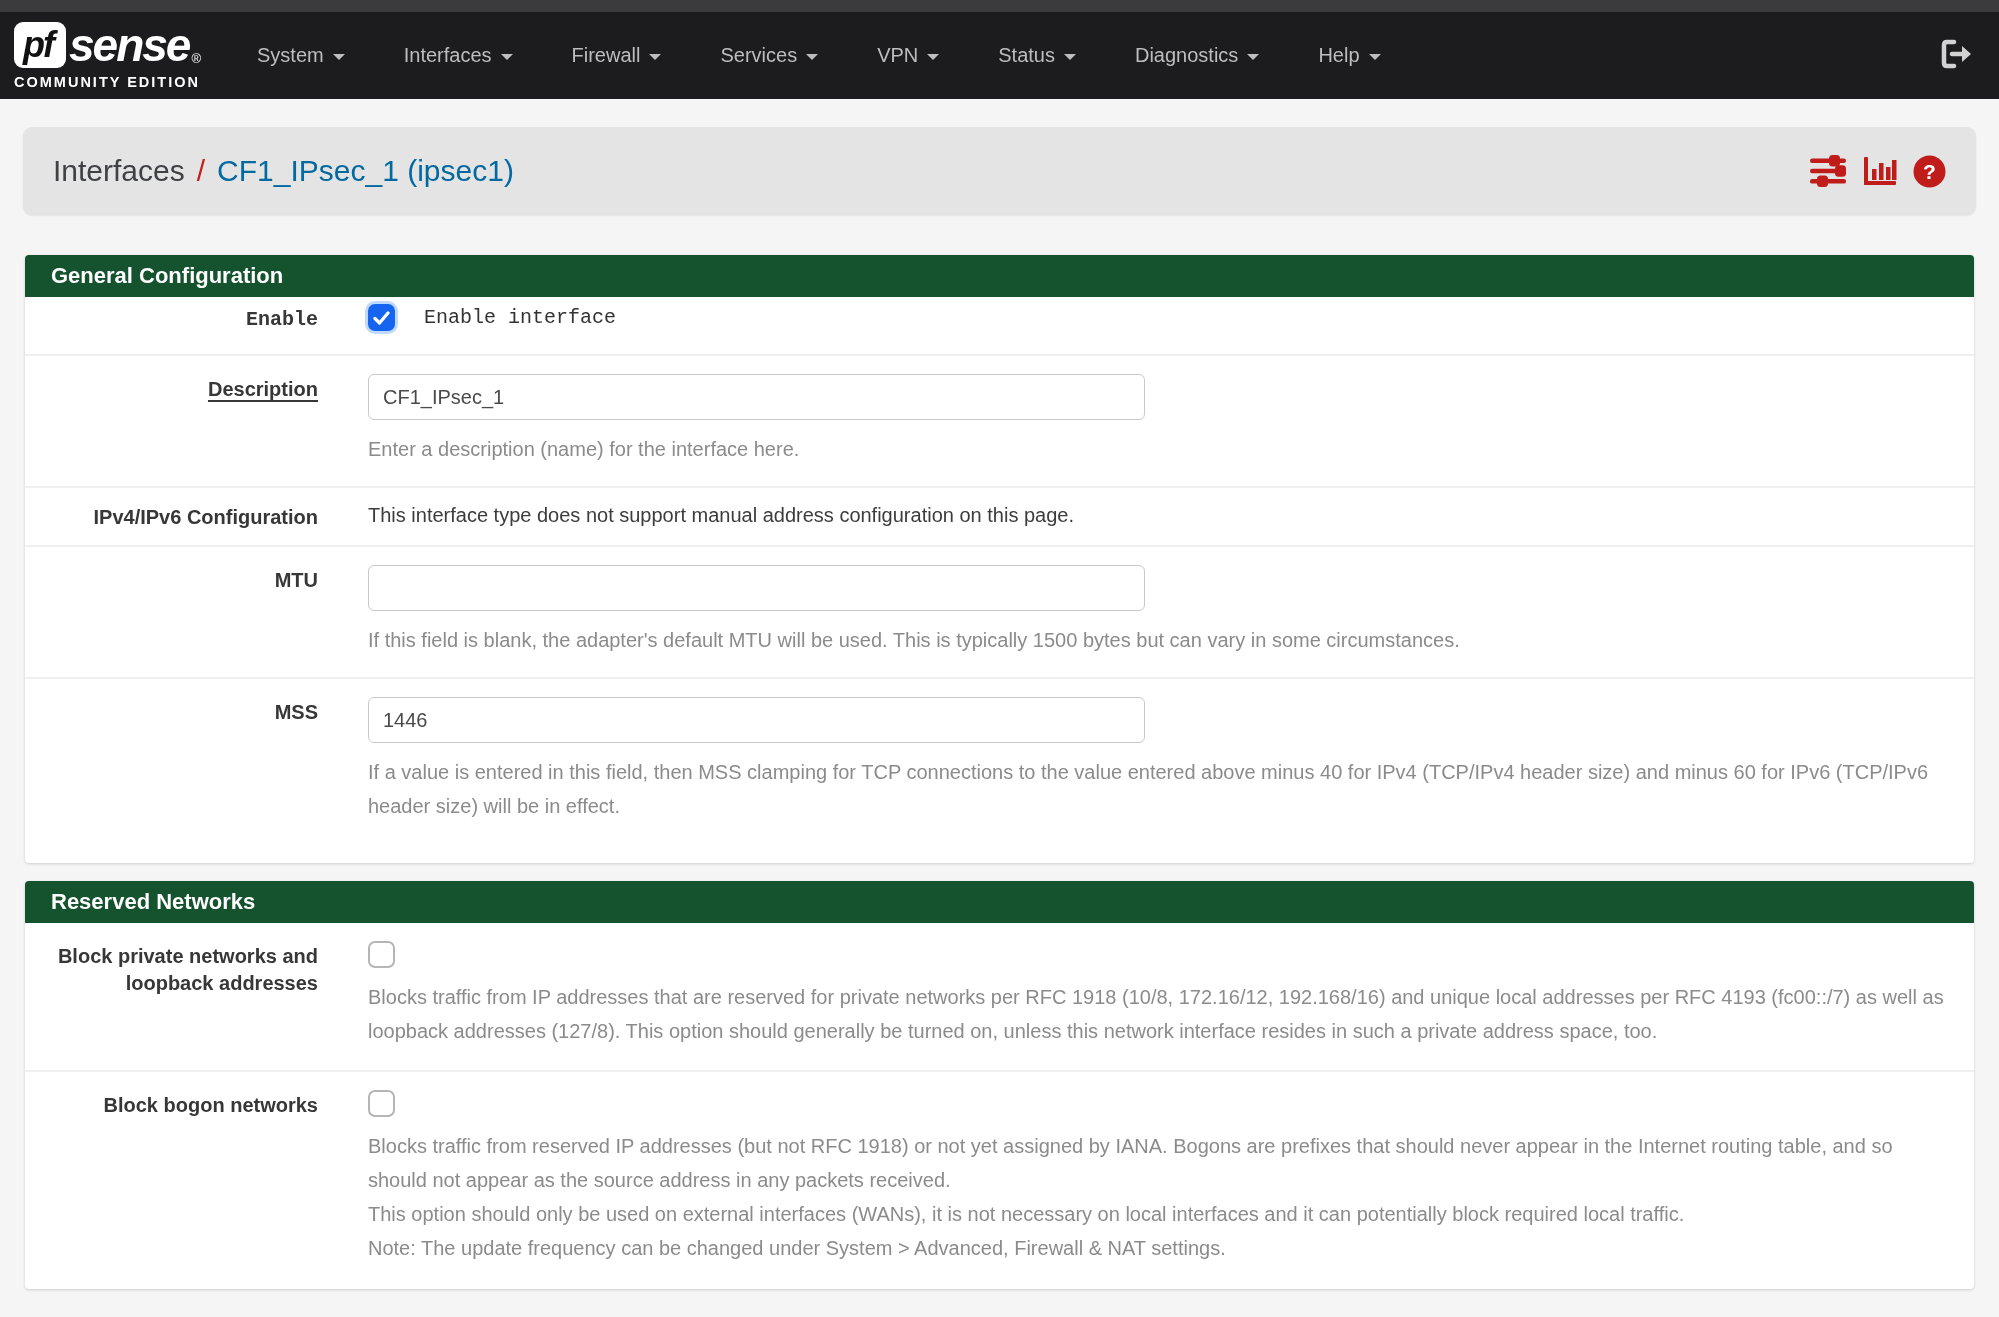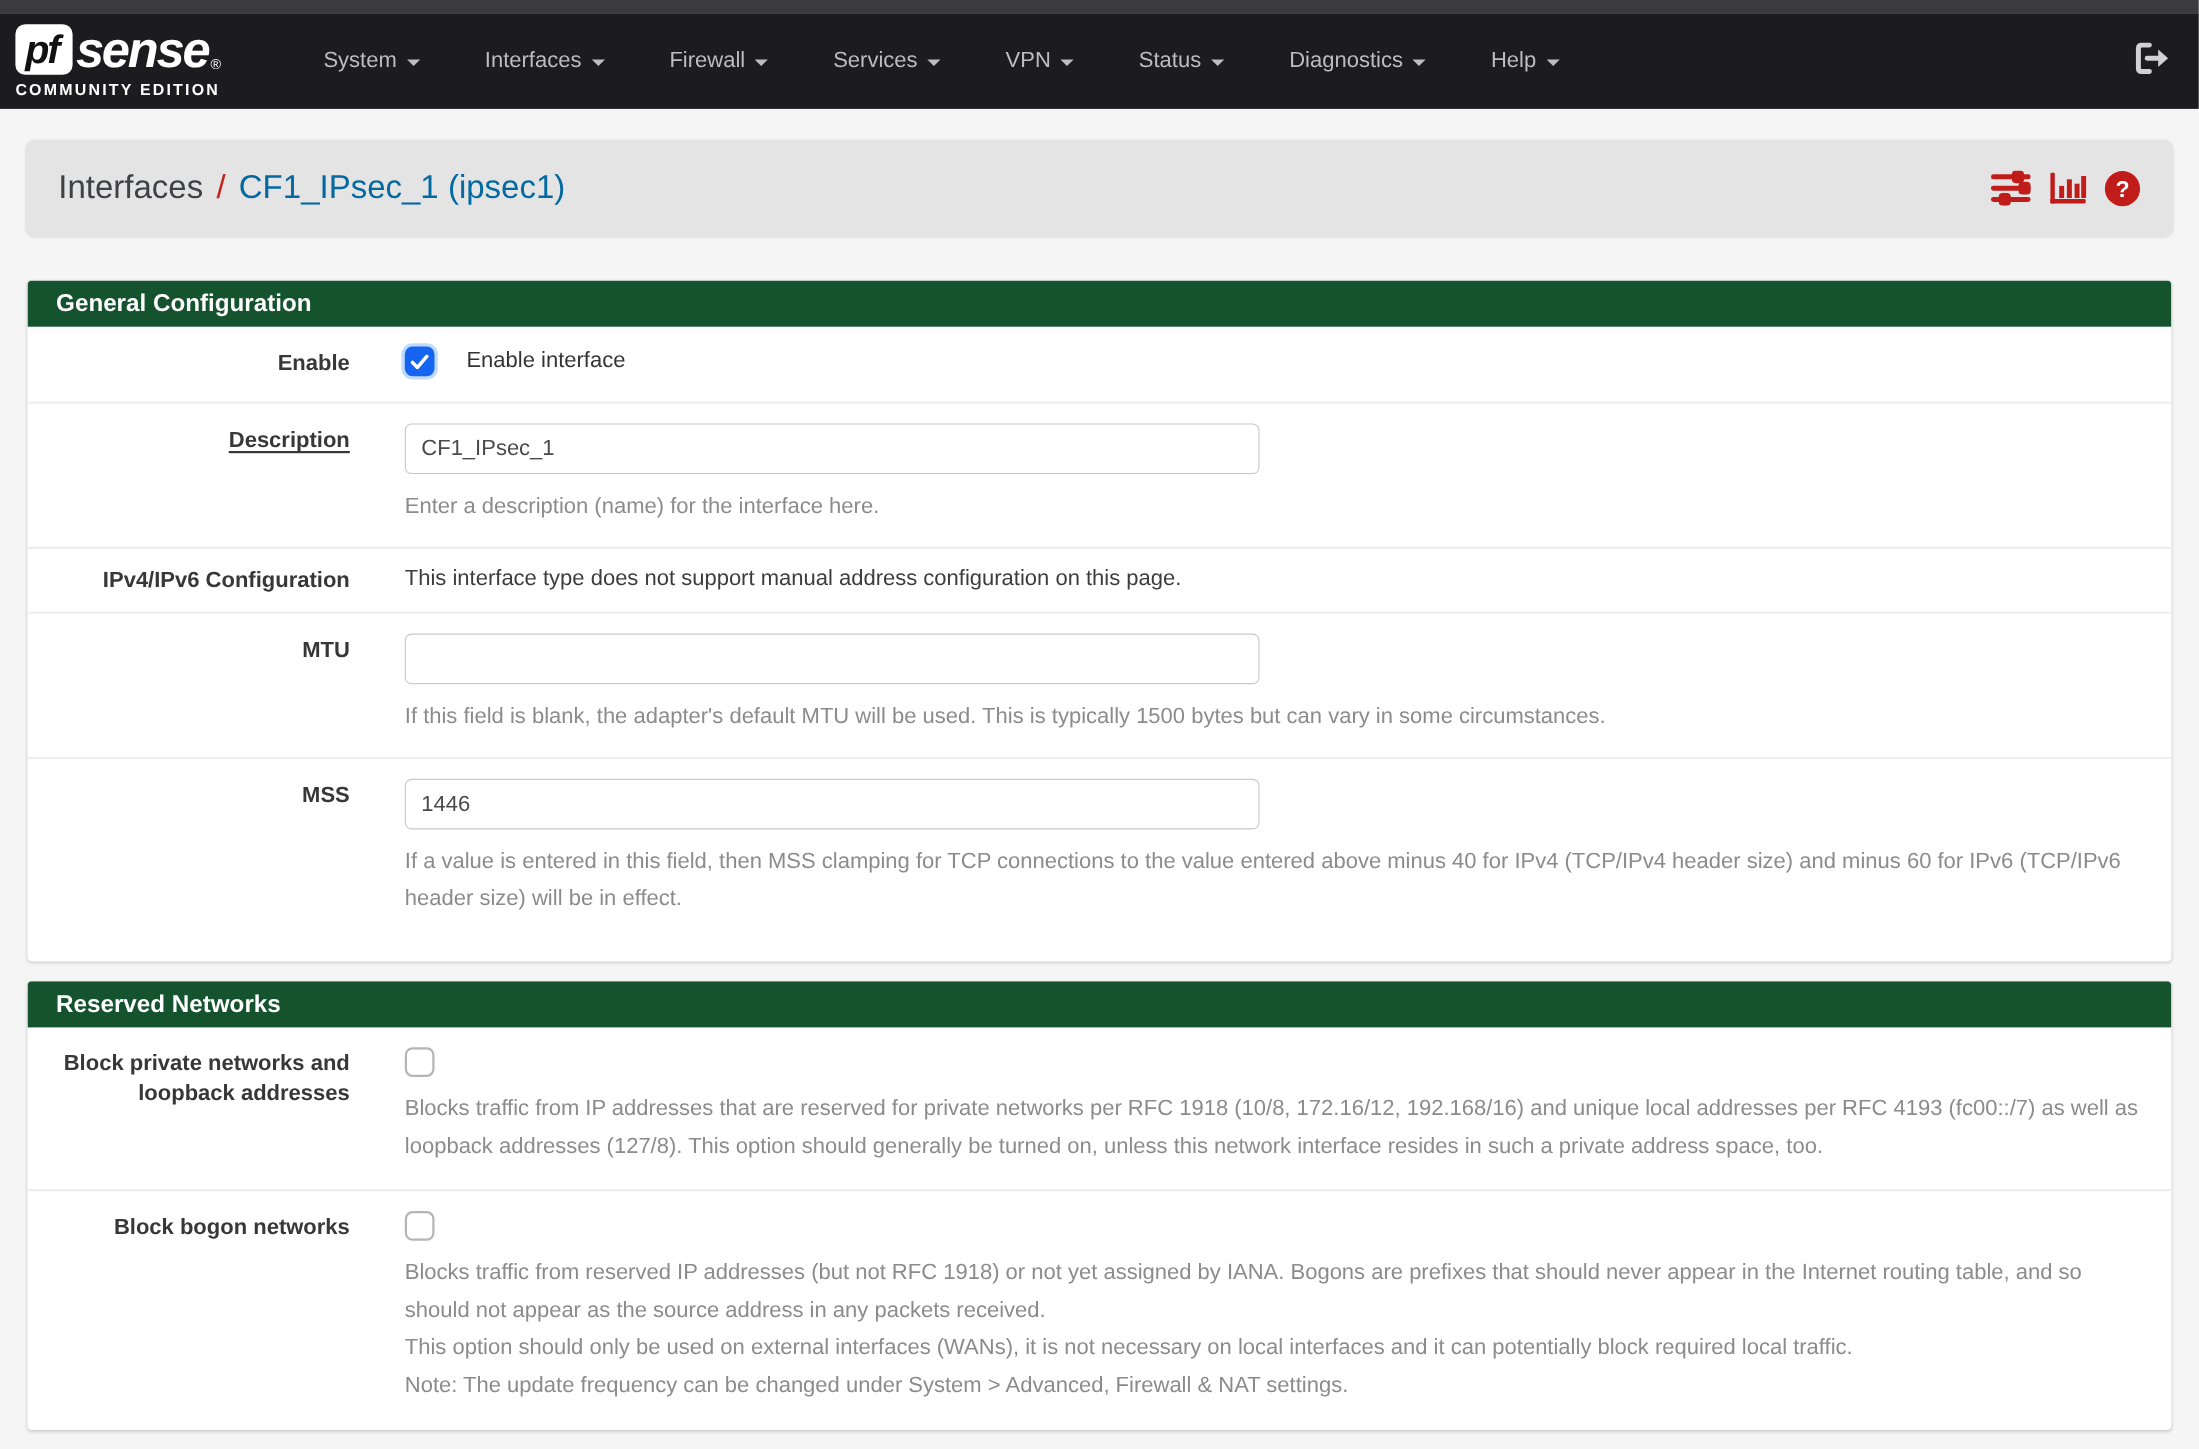--- a/index.html
+++ b/index.html
@@ -10,21 +10,20 @@
     overflow:hidden;
   }
   .viewport { width:1999px; height:1317px; overflow:hidden; background:#f5f5f5; }
 
   
   .topstrip { height:12px; background:#3b3b3d; }
   .navbar {
     height:87px; background:#1c1c1e;
     display:flex; align-items:center;
     padding:0 26px 0 14px;
-    gap:37px;
   }
   .brand { display:flex; flex-direction:column; margin-right:56px; cursor:pointer; }
   .brand-row { display:flex; align-items:center; }
   .pfbox {
     width:52px; height:46px; background:#ffffff; border-radius:9px;
     display:flex; align-items:center; justify-content:center;
     font-style:italic; font-weight:bold; font-size:36px; color:#111;
     letter-spacing:-2px; padding-right:4px;
   }
   .sense {
@@ -98,21 +97,21 @@
     background:#fff; display:flex; align-items:center; justify-content:center;
     cursor:pointer; flex:0 0 auto;
   }
   .checkbox svg { display:none; }
   .checkbox.checked {
     background:#1665f0; border-color:#1665f0;
     box-shadow:0 0 0 3px rgba(90,155,255,0.38);
   }
   .checkbox.checked svg { display:block; }
 
-  .row-enable { padding-top:18px; padding-bottom:21px; }
+  .row-enable { padding-top:7px; padding-bottom:21px;font-family:Liberation Mono, monospace; }
   .row-ipconfig { padding-top:14px; padding-bottom:14px; }
   .row-mss { padding-bottom:40px; }
   .row-private { padding-bottom:22px; }
   .row-bogon { padding-bottom:24px; }
 </style>
 </head>
 <body>
 
 <div class="viewport">
 

